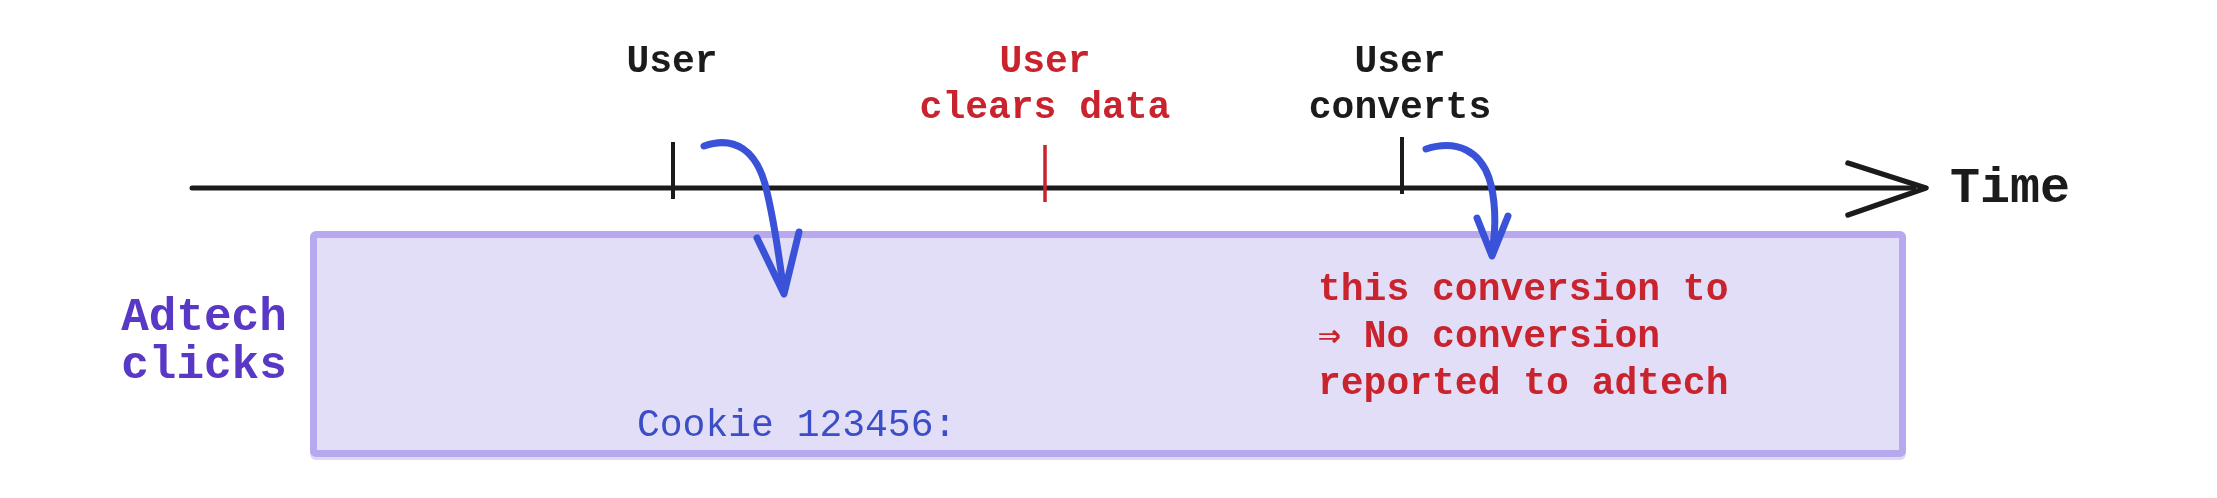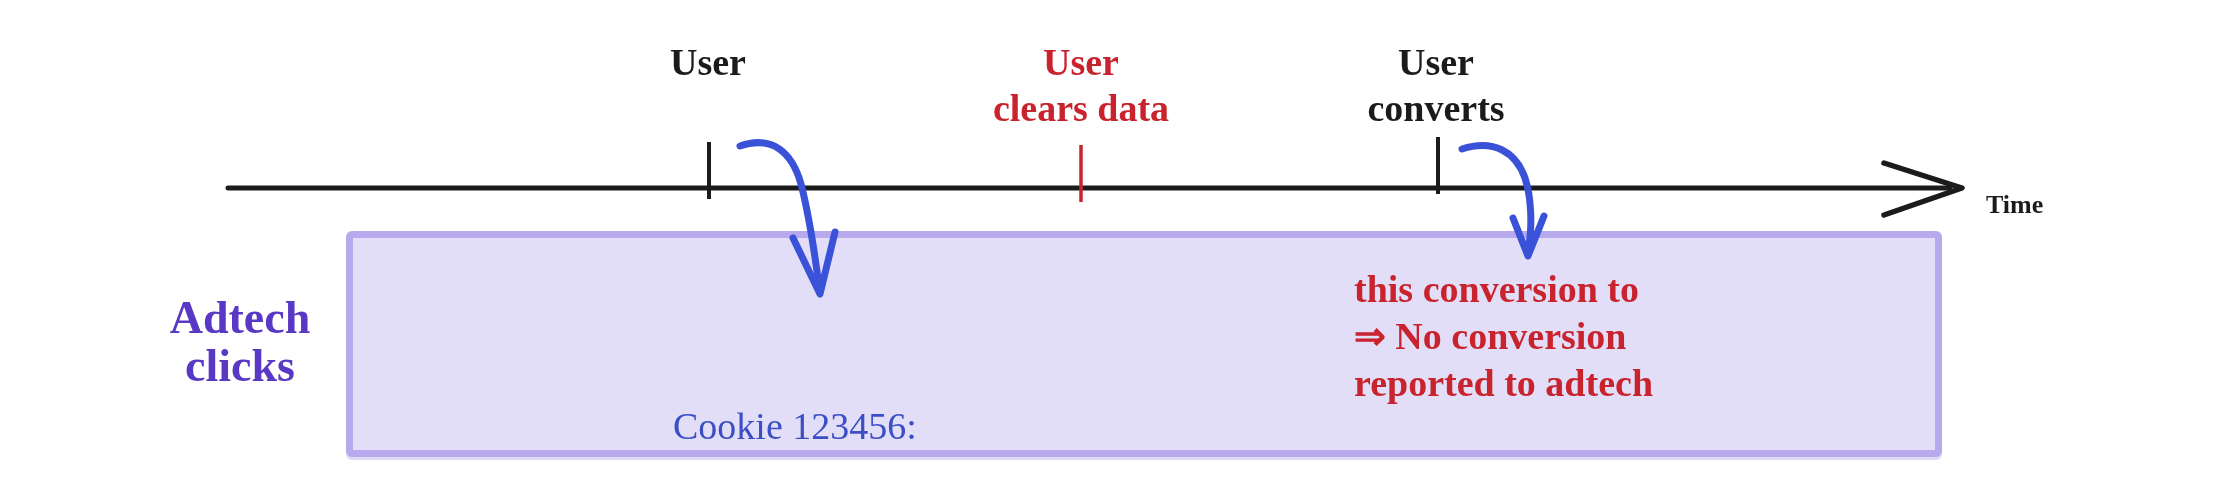--- a/index.html
+++ b/index.html
@@ -1,22 +1,21 @@
 <!DOCTYPE html>
 <html style="--canvas-bg: #ffffff; --ink: #1b1b1b; --red: #c9232e; --blue-text: #3b4ec6; --blue-arrow: #3a52d7; --purple: #5838c4; --box-fill: #e3def7; --box-border: #b8a9ee;"><head>
 <meta charset="utf-8">
 <style>
   html,body{margin:0;padding:0;background:#ffffff;}
   .canvas{
     position:relative;
     width:2164px;height:498px;
     background:var(--canvas-bg,#fff);
-    font-family:Liberation Serif, serif;
+    font-family:Liberation Mono, monospace;
     overflow:hidden;
-    margin-left:36px;
   }
   .strokes{position:absolute;left:0;top:0;width:2217px;height:498px;pointer-events:none;}
 
   
   .axis-line{stroke:var(--ink);stroke-width:5;fill:none;stroke-linecap:round;}
   .arrowhead{stroke:var(--ink);stroke-width:5.5;fill:none;stroke-linecap:round;stroke-linejoin:round;}
   .tick{stroke-linecap:butt;}
   .tick.ink{stroke:var(--ink);stroke-width:4;}
   .tick.red{stroke:var(--red);stroke-width:3.5;}
   .arrow path{stroke:var(--blue-arrow);stroke-width:7;fill:none;stroke-linecap:round;stroke-linejoin:round;}
@@ -35,22 +34,22 @@
   .evt{
     position:absolute;top:39px;transform:translateX(-50%);
     text-align:center;font-size:38px;line-height:46px;font-weight:bold;
     color:var(--ink);white-space:nowrap;
   }
   .e1{left:672px;}
   .e2{left:1045px;color:var(--red);}
   .e3{left:1400px;}
 
   .time-label{
-    position:absolute;left:1950px;top:182px;
-    font-size:26px;line-height:46px;font-weight:bold;color:var(--ink);white-space:nowrap;
+    position:absolute;left:1950px;top:166px;
+    font-size:50px;line-height:46px;font-weight:bold;color:var(--ink);white-space:nowrap;
   }
 
   .server-label{
     position:absolute;left:204px;top:294px;transform:translateX(-50%);
     text-align:center;font-size:46px;line-height:48px;font-weight:bold;
     color:var(--purple);white-space:nowrap;
   }
 
   .cookie-note{
     position:absolute;left:637px;top:306px;

